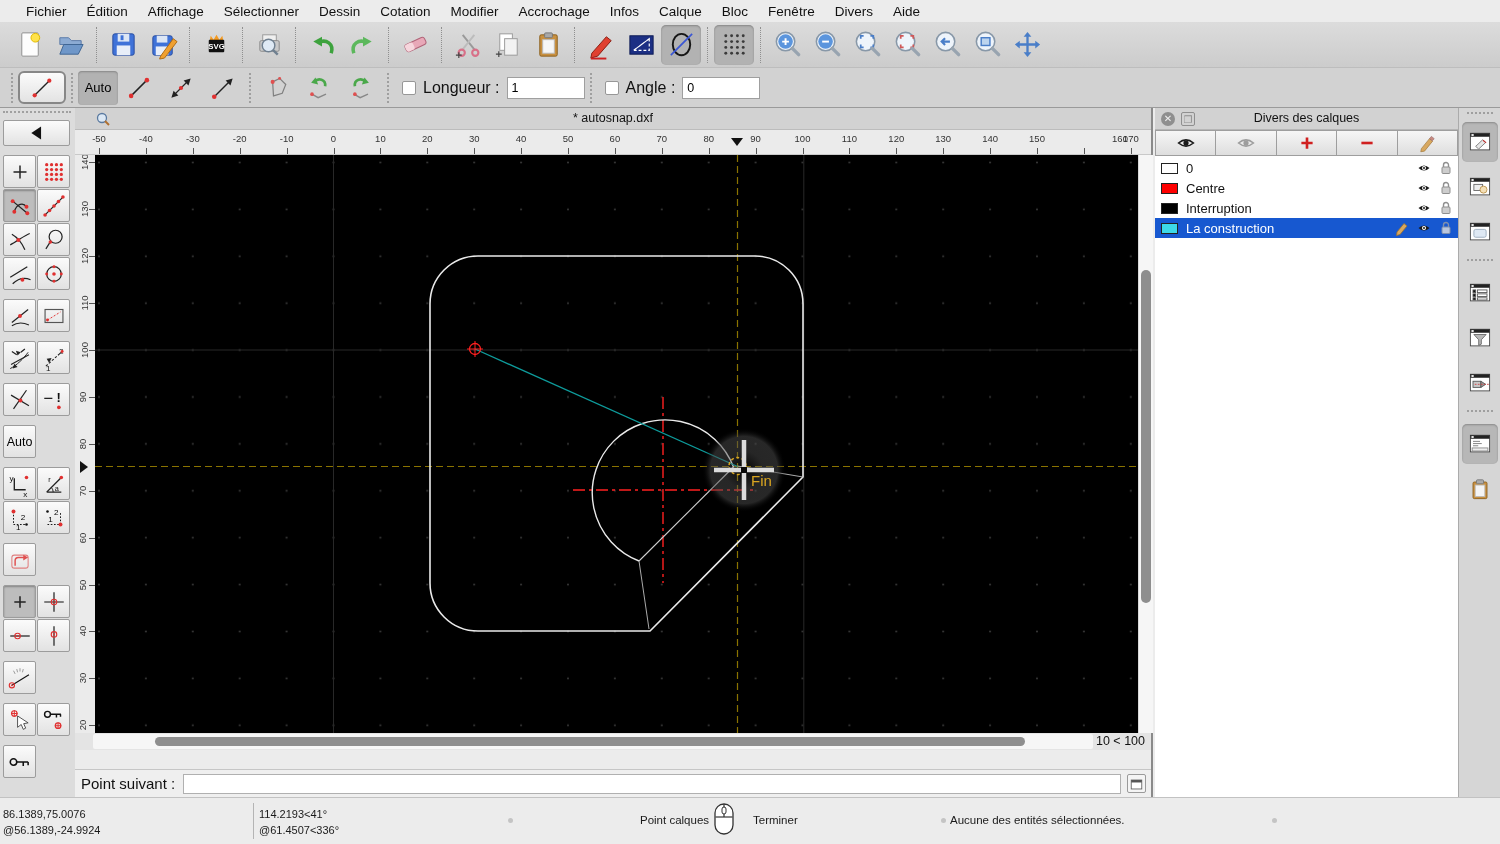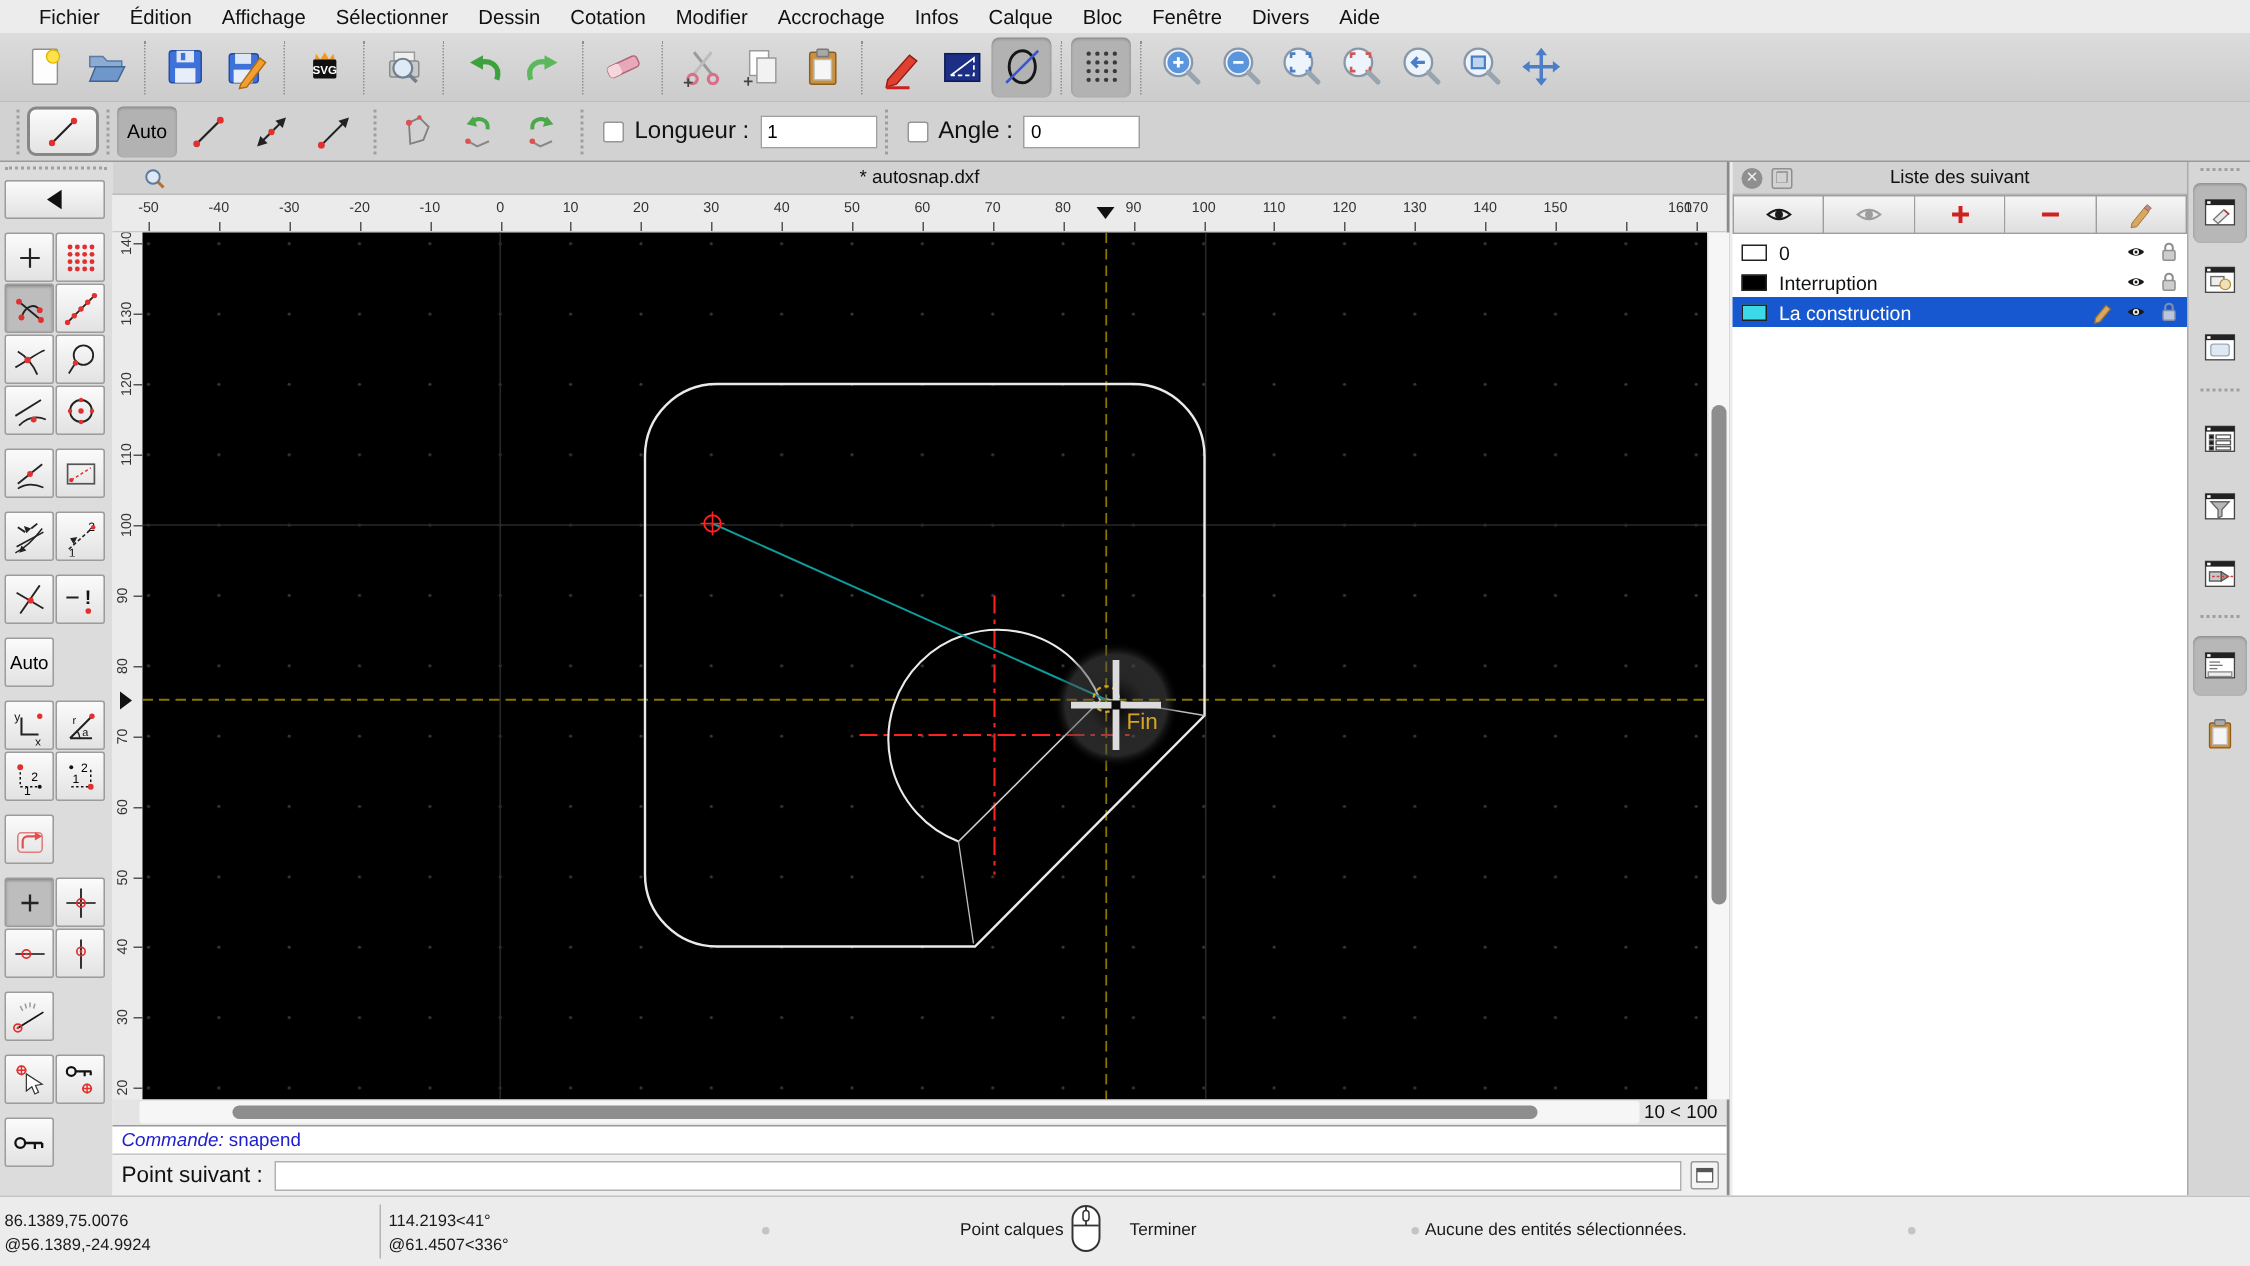--- a/index.html
+++ b/index.html
@@ -797,42 +797,37 @@
     <div class="vscroll">
       <div class="vthumb" style="top:115px;height:333px;"></div>
     </div>
     <div class="hscroll-row">
       <div class="htrack">
         <div class="hthumb" style="left:62px;width:870px;"></div>
       </div>
       <span class="grid-status">10 &lt; 100</span>
     </div>
 
-    <div class="cmd-history">
-      <span class="lbl">Commande:</span>
-      <span> </span>
-      <span>snapend</span>
-    </div>
     <div class="cmd-prompt">
       <span class="cmd-label">Point suivant :</span>
       <input class="cmd-input" value="" style="">
       <span class="cmd-kbd-btn">
         <svg viewBox="0 0 16 16">
             <rect x="1.5" y="2.5" width="13" height="11" fill="#fff" stroke="#555"></rect>
             <rect x="1.5" y="2.5" width="13" height="3" fill="#555"></rect>
           </svg>
       </span>
     </div>
   </div>
 
   <div class="layers">
     <div class="lp-titlebar">
       <button class="lp-close">✕</button>
       <button class="lp-undock">❐</button>
-      <span class="lp-title">Liste des suivant</span>
+      <span class="lp-title">Divers des calques</span>
     </div>
     <div class="lp-toolbar">
         <button class="lp-tb-btn">
           <span class="ic"><svg viewBox="0 0 32 32" width="100%" height="100%">
               <path d="M4 16 Q16 6 28 16 Q16 26 4 16z" fill="none" stroke="#1a1a1a" stroke-width="2.4"></path>
               <circle cx="16" cy="16" r="4.2" fill="#1a1a1a"></circle>
             </svg></span>
         </button>
         <button class="lp-tb-btn">
           <span class="ic"><svg viewBox="0 0 32 32" width="100%" height="100%">
@@ -854,20 +849,34 @@
           <span class="ic"><svg viewBox="0 0 32 32" width="100%" height="100%">
               <path d="M7 25 L20 9 l5 4 L12 29 l-6 1z" fill="#d8a860" stroke="#9a7030"></path>
               <path d="M20 9 l3-3.5 4.5 3.5-3 3.5z" fill="#c88a80" stroke="#966"></path>
             </svg></span>
         </button>
       </div>
     <div class="lp-rows">
         <div class="layer-row">
           <span class="swatch" style="background:#ffffff"></span>
     <span class="layer-name">0</span>
+
+    <span class="row-ic"><svg viewBox="0 0 16 16" width="100%" height="100%">
+              <path d="M2.5 8 Q8 3 13.5 8 Q8 13 2.5 8z" fill="#1a1a1a"></path>
+              <circle cx="8" cy="8" r="2" fill="#fff"></circle>
+              <circle cx="8" cy="8" r="1" fill="#1a1a1a"></circle>
+            </svg></span>
+    <span class="row-ic"><svg viewBox="0 0 16 16" width="100%" height="100%">
+              <rect x="4" y="7" width="8" height="6.5" rx="1" fill="#cdcdcd" stroke="#8f8f8f"></rect>
+              <path d="M5.5 7 V5 a2.5 2.5 0 0 1 5 0 v2" fill="none" stroke="#8f8f8f" stroke-width="1.4"></path>
+            </svg></span>
+        </div>
+        <div class="layer-row">
+          <span class="swatch" style="background:#ff0000"></span>
+    <span class="layer-name">Centre</span>
 
     <span class="row-ic"><svg viewBox="0 0 16 16" width="100%" height="100%">
               <path d="M2.5 8 Q8 3 13.5 8 Q8 13 2.5 8z" fill="#1a1a1a"></path>
               <circle cx="8" cy="8" r="2" fill="#fff"></circle>
               <circle cx="8" cy="8" r="1" fill="#1a1a1a"></circle>
             </svg></span>
     <span class="row-ic"><svg viewBox="0 0 16 16" width="100%" height="100%">
               <rect x="4" y="7" width="8" height="6.5" rx="1" fill="#cdcdcd" stroke="#8f8f8f"></rect>
               <path d="M5.5 7 V5 a2.5 2.5 0 0 1 5 0 v2" fill="none" stroke="#8f8f8f" stroke-width="1.4"></path>
             </svg></span>

